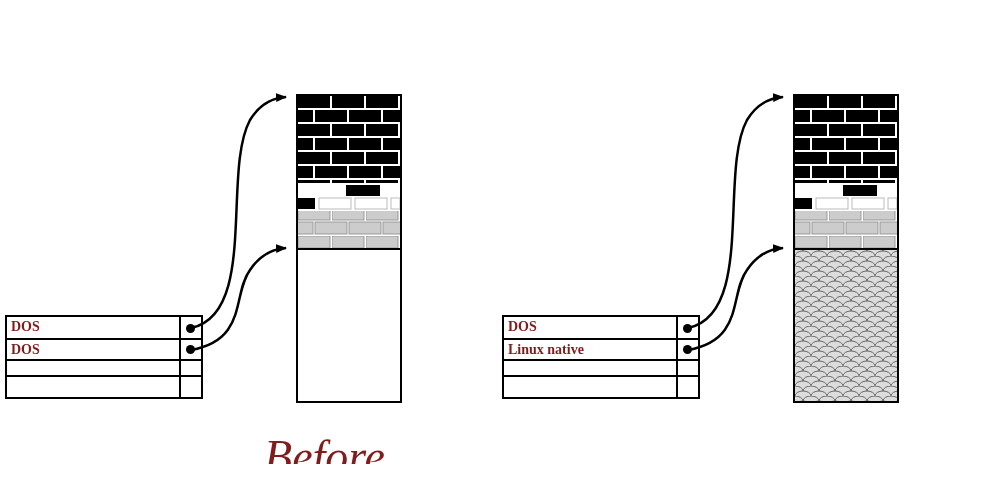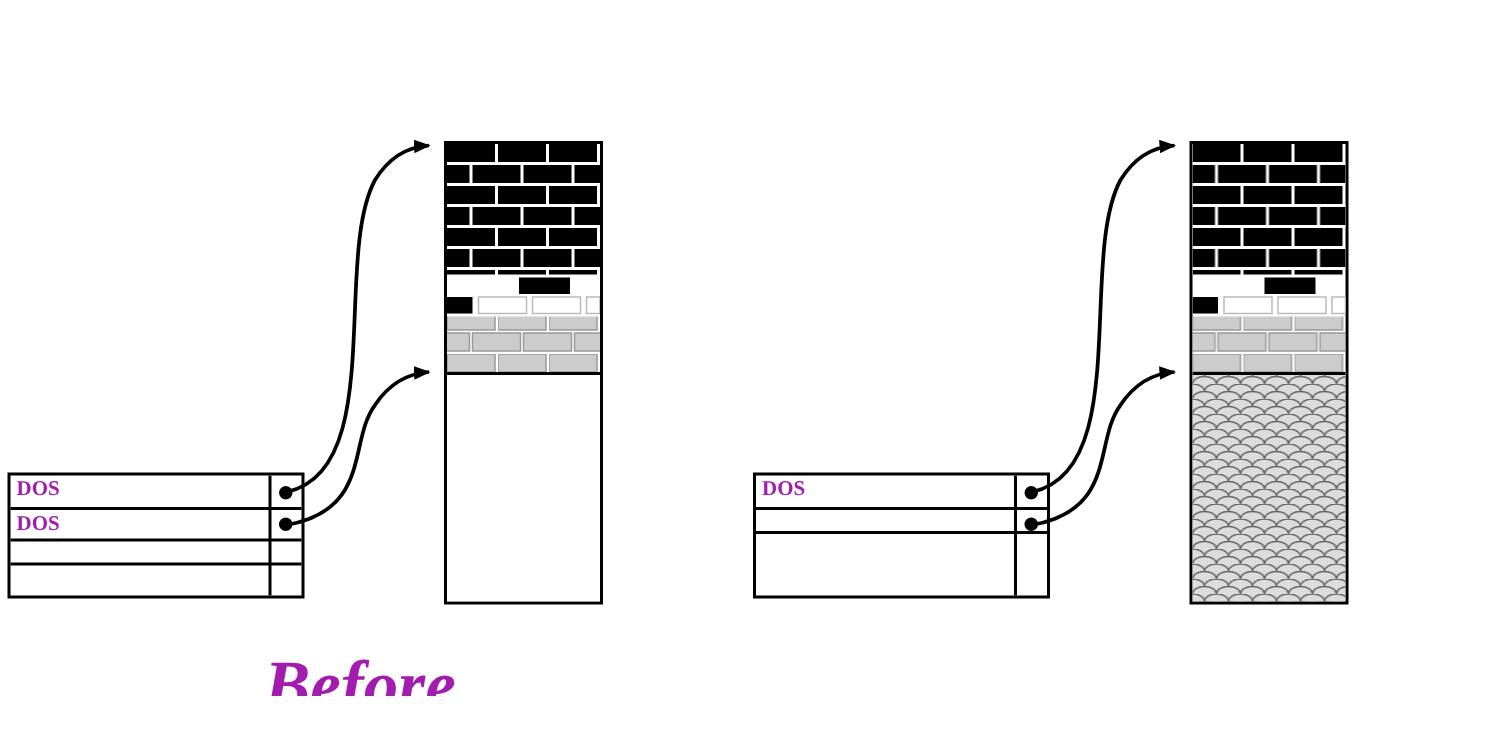--- a/index.html
+++ b/index.html
@@ -1,17 +1,17 @@
 <!DOCTYPE html>
 <html><head>
 <meta charset="utf-8">
 <style>
   html,body { margin:0; padding:0; background:#fff; }
   #canvas { position:relative; width:1000px; height:464px; background:#fff; overflow:hidden;
-            font-family:"Liberation Serif", serif; color:#a21caf; }
+            font-family:"Liberation Serif", serif; color:#7f1d1d; }
   .panel { position:absolute; top:0; width:497px; height:500px; }
   #panel-before { left:0; }
   #panel-after  { left:497px; }
 
   
   .ptable { position:absolute; left:5px; top:315px; width:194px; height:80px;
             border:2px solid #000; background:#fff; }
   .prow  { position:relative; border-bottom:2px solid #000; overflow:hidden; }
   .prow.r1 { height:21px; }
   .prow.r2 { height:19px; }
@@ -28,22 +28,22 @@
 
   
   .disk { position:absolute; left:296px; top:94px; width:102px; height:305px;
           border:2px solid #000; background:#fff; }
   .disk svg { display:block; }
 
   
   .arrows { position:absolute; left:0; top:0; pointer-events:none; }
 
   
-  .caption { position:absolute; top:430px; left:95px; width:290px; text-align:center;
-             font-style:italic; font-weight:bold; font-size:46px;
+  .caption { position:absolute; top:430px; left:95px; width:290px; text-align:right;
+             font-style:italic; font-weight:normal; font-size:46px;
              font-family:"Liberation Serif", serif; }
 </style>
 </head>
 <body>
 
 <div id="canvas">
 
   <div class="panel" id="panel-before">
 
     <div class="ptable">
@@ -110,20 +110,23 @@
 
     <div class="caption">Before</div>
   </div>
 
   <div class="panel" id="panel-after">
 
     <div class="ptable">
       <div class="prow r1">
         <span class="plabel">DOS</span>
       </div>
+      <div class="prow r2">
+        <span class="plabel">Linux native</span>
+      </div>
       <div class="prow r3">
         <span class="plabel"></span>
       </div>
       <div class="prow r4">
         <span class="plabel"></span>
       </div>
       <div class="vdiv"></div>
       <div class="dot d1"></div>
       <div class="dot d2"></div>
     </div>

